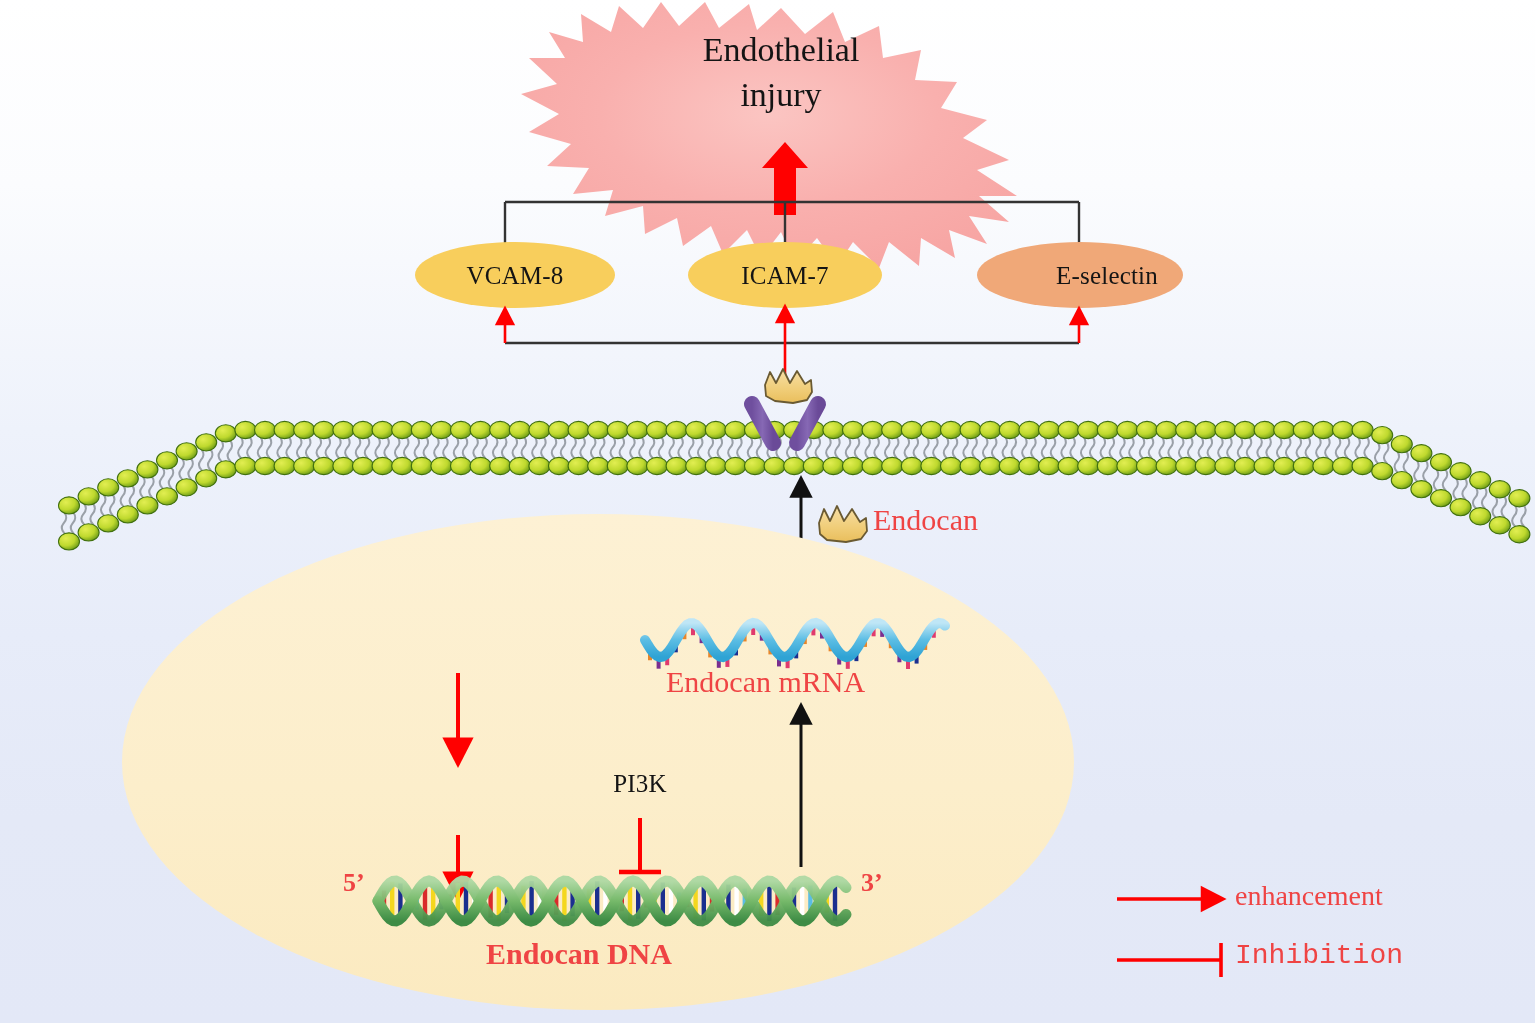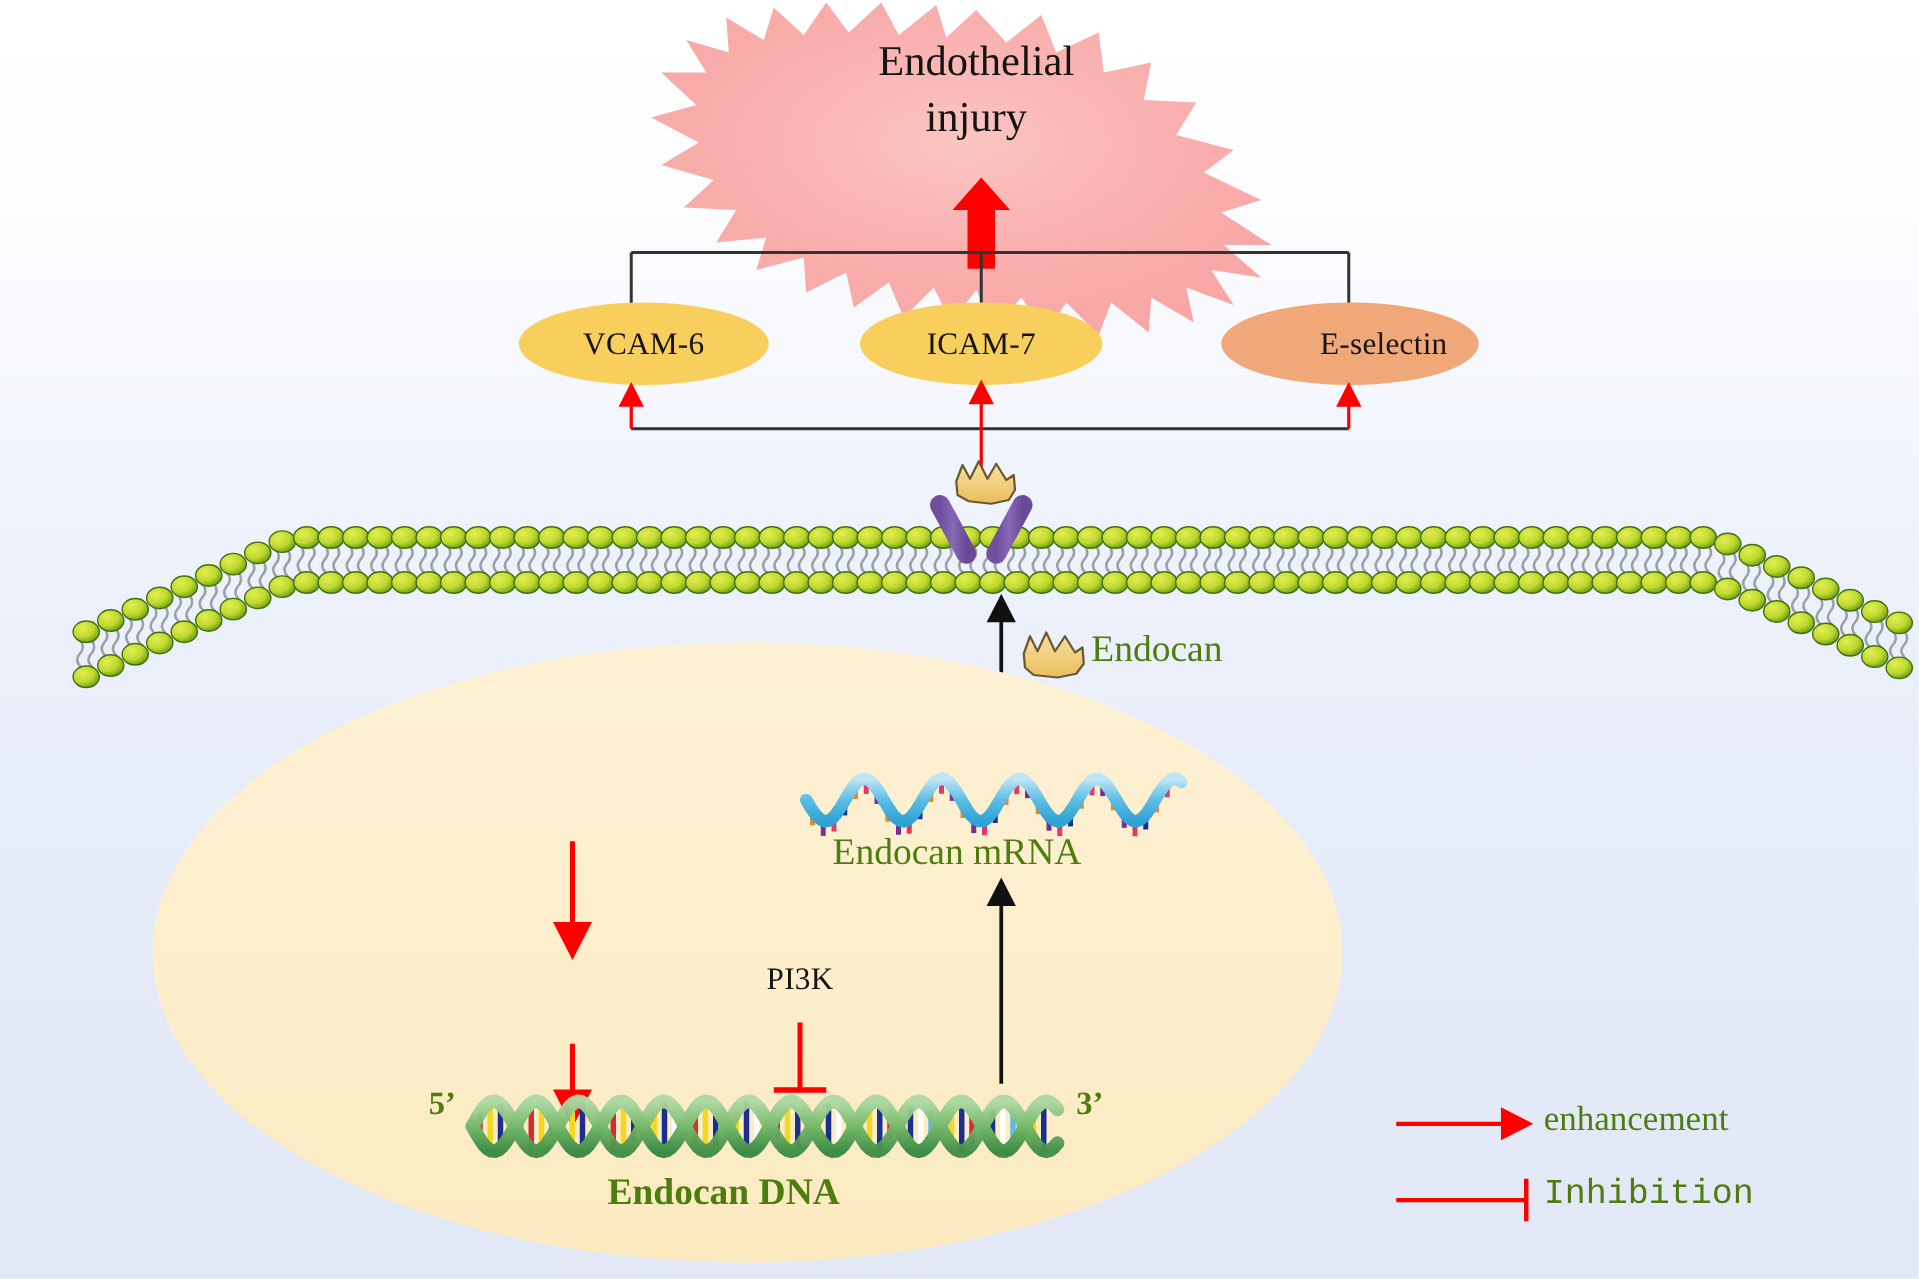--- a/index.html
+++ b/index.html
@@ -5,21 +5,21 @@
   html,body{margin:0;padding:0;}
   body{
     width:1535px;height:1023px;position:relative;overflow:hidden;
     font-family:"Liberation Serif","DejaVu Serif",serif;
     background:linear-gradient(to bottom,#ffffff 0%,#fbfcfe 18%,#eef2fb 42%,#e7ecf9 62%,#e4e9f7 80%,#e3e8f7 100%);
   }
   #stage{position:absolute;inset:0;margin-left:33px;}
   svg#scene{position:absolute;left:0;top:0;width:1535px;height:1023px;}
   .lbl{
     position:absolute;font-family:"Liberation Serif","DejaVu Serif",serif;
-    color:#4d7c0f;white-space:nowrap;
+    color:#ef4444;white-space:nowrap;
   }
   .node-label{
     position:absolute;display:flex;align-items:center;justify-content:center;
     font-size:25px;color:#141414;letter-spacing:.2px;
     pointer-events:none;
   }
   .burst-label{
     position:absolute;left:528px;top:28px;width:440px;text-align:center;
     font-size:34px;line-height:1.32;color:#141414;
   }
@@ -573,21 +573,21 @@
       <path d="M1084,960 L1188,960" stroke-width="3.4"></path>
       <path d="M1188,943 L1188,977" stroke-width="3.6"></path>
     </g>
   </svg>
 
   <div class="burst-label">
     <span>Endothelial</span><br>
     <span>injury</span>
   </div>
 
-  <div class="node-label" style="left:382px;top:243px;width:200px;height:66px;">VCAM-6</div>
+  <div class="node-label" style="left:382px;top:243px;width:200px;height:66px;">VCAM-8</div>
   <div class="node-label" style="left:655px;top:243px;width:194px;height:66px;">ICAM-7</div>
   <div class="node-label" style="left:971px;top:243px;width:206px;height:66px;">E-selectin</div>
 
   <div class="node-label" style="left:534px;top:751px;width:146px;height:66px;">PI3K</div>
 
   <div class="lbl free-label" style="left:840px;top:503px;">Endocan</div>
   <div class="lbl free-label" style="left:633px;top:665px;">Endocan mRNA</div>
   <div class="lbl free-label" style="left:453px;top:937px;font-weight:bold;">Endocan DNA</div>
   <div class="lbl prime" style="left:310px;top:868px;">5’</div>
   <div class="lbl prime" style="left:828px;top:868px;">3’</div>

